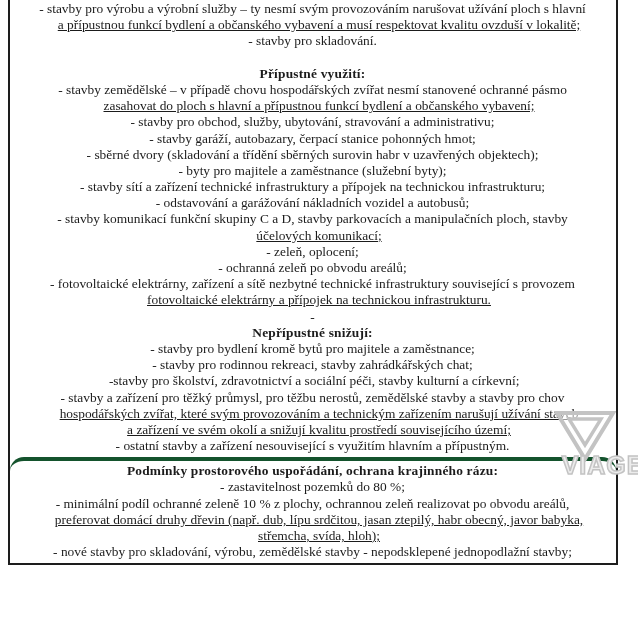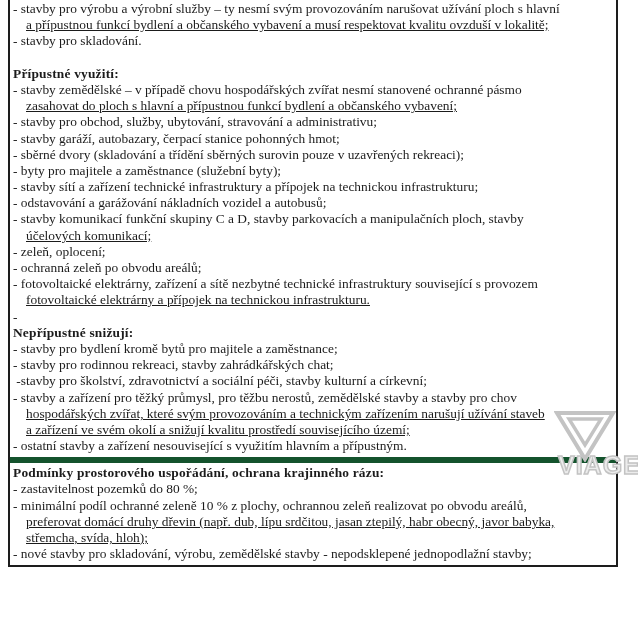--- a/index.html
+++ b/index.html
@@ -3,32 +3,33 @@
 <meta charset="utf-8">
 <style>
   html,body{margin:0;padding:0;background:#ffffff;}
   .sheet{
     position:relative;
     width:638px;height:642px;
     background:#ffffff;
     overflow:hidden;
     font-family:"Liberation Serif","DejaVu Serif",serif;
     color:#1b1b1b;
+    text-align:center;
   }
   .doc-table{
     position:absolute;left:8px;top:0;
     width:610px;
     box-sizing:border-box;
     border-left:2px solid #1d1d1d;
     border-right:2px solid #1d1d1d;
     border-bottom:2px solid #1d1d1d;
     background:#ffffff;
   }
   .section{padding:1px 4px 3px 3px;}
-  .section + .section{border-top:6px solid #14532d;padding-top:2px;}
+  .section + .section{border-top:4px solid #14532d;padding-top:2px;border-radius:14px;}
   .line{
     font-size:13.4px;
     line-height:16.2px;
     height:16.2px;
     white-space:pre;
     overflow:hidden;
   }
   .line.cont{padding-left:13px;text-decoration:underline;}
   .line.heading{font-weight:bold;letter-spacing:.2px;}
   
@@ -53,21 +54,21 @@
   <div class="section">
         <div class="line">- stavby pro výrobu a výrobní služby – ty nesmí svým provozováním narušovat užívání ploch s hlavní</div>
         <div class="line cont">a přípustnou funkcí bydlení a občanského vybavení a musí respektovat kvalitu ovzduší v lokalitě;</div>
         <div class="line">- stavby pro skladování.</div>
         <div class="line">&nbsp;</div>
         <div class="line heading">Přípustné využití:</div>
         <div class="line">- stavby zemědělské – v případě chovu hospodářských zvířat nesmí stanovené ochranné pásmo</div>
         <div class="line cont">zasahovat do ploch s hlavní a přípustnou funkcí bydlení a občanského vybavení;</div>
         <div class="line">- stavby pro obchod, služby, ubytování, stravování a administrativu;</div>
         <div class="line">- stavby garáží, autobazary, čerpací stanice pohonných hmot;</div>
-        <div class="line">- sběrné dvory (skladování a třídění sběrných surovin pouze v uzavřených rekreaci);</div>
+        <div class="line">- sběrné dvory (skladování a třídění sběrných surovin habr v uzavřených objektech);</div>
         <div class="line">- byty pro majitele a zaměstnance (služební byty);</div>
         <div class="line">- stavby sítí a zařízení technické infrastruktury a přípojek na technickou infrastrukturu;</div>
         <div class="line">- odstavování a garážování nákladních vozidel a autobusů;</div>
         <div class="line">- stavby komunikací funkční skupiny C a D, stavby parkovacích a manipulačních ploch, stavby</div>
         <div class="line cont">účelových komunikací;</div>
         <div class="line">- zeleň, oplocení;</div>
         <div class="line">- ochranná zeleň po obvodu areálů;</div>
         <div class="line">- fotovoltaické elektrárny, zařízení a sítě nezbytné technické infrastruktury související s provozem</div>
         <div class="line cont">fotovoltaické elektrárny a přípojek na technickou infrastrukturu.</div>
         <div class="line">-</div>

